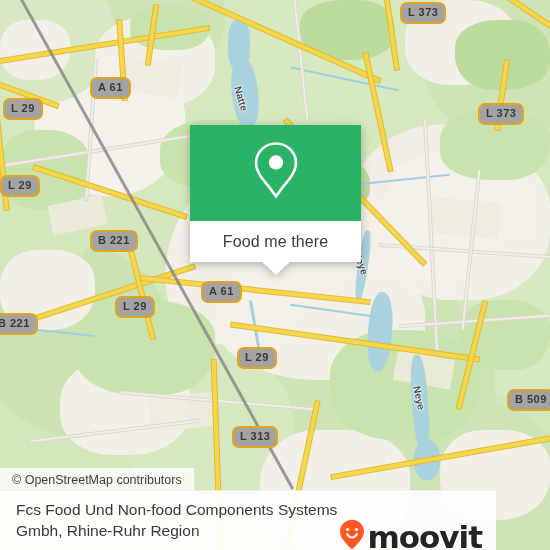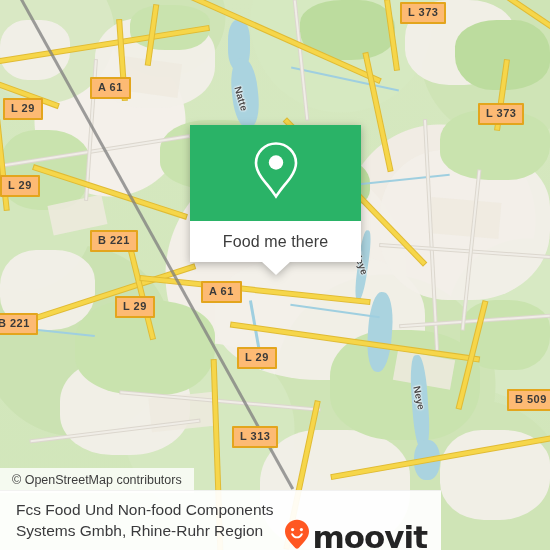--- a/index.html
+++ b/index.html
@@ -40,21 +40,21 @@
 
   .water{position:absolute;background:#aad3df;}
   .stream{position:absolute;background:#9fcfe0;}
 
   .road{position:absolute;background:#f6d64a;box-shadow:0 0 0 1px #e0bb34;}
   .road-m{position:absolute;background:#f0ede7;box-shadow:0 0 0 1px #dcd7ce;}
   .rail{position:absolute;background:#7d7d7d;}
 
   
   .shield{
-    position:absolute;background:#fdba74;border:2px solid #e3a51d;border-radius:1px;
+    position:absolute;background:#a3a3a3;border:2px solid #e3a51d;border-radius:7px;
     color:#3a3a3a;font-weight:bold;font-size:11px;line-height:1;
     padding:3px 6px 4px 6px;white-space:nowrap;letter-spacing:.5px;
     font-family:"Liberation Sans","DejaVu Sans",sans-serif;
   }
   
   .wname{
     position:absolute;color:#4a4a4a;font-size:10px;font-weight:600;white-space:nowrap;
     text-shadow:0 0 2px #fff,0 0 2px #fff,0 0 3px #fff;
     font-family:"Liberation Sans","DejaVu Sans",sans-serif;
   }
@@ -87,21 +87,21 @@
   .attrib{
     position:absolute;left:0;top:468px;
     background:rgba(255,255,255,.78);
     padding:5px 12px 6px 12px;
     font-size:12.5px;color:#3d3d3d;
     font-family:"Liberation Sans","DejaVu Sans",sans-serif;
   }
 
   
   .footer{
-    position:absolute;left:0;top:490px;width:441px;height:60px;
+    position:absolute;left:0;top:490px;width:496px;height:60px;
     background:rgba(255,255,255,.93);
     display:flex;align-items:center;justify-content:space-between;
     padding:0 14px 0 16px;box-sizing:border-box;
     border-top:1px solid rgba(0,0,0,.05);
   }
   .footer-title{
     font-size:15.5px;color:#3a3a3c;line-height:1.35;max-width:372px;
     font-family:"Liberation Sans","DejaVu Sans",sans-serif;
   }
   .brand{display:flex;align-items:flex-start;gap:2px;margin-top:32px;}

